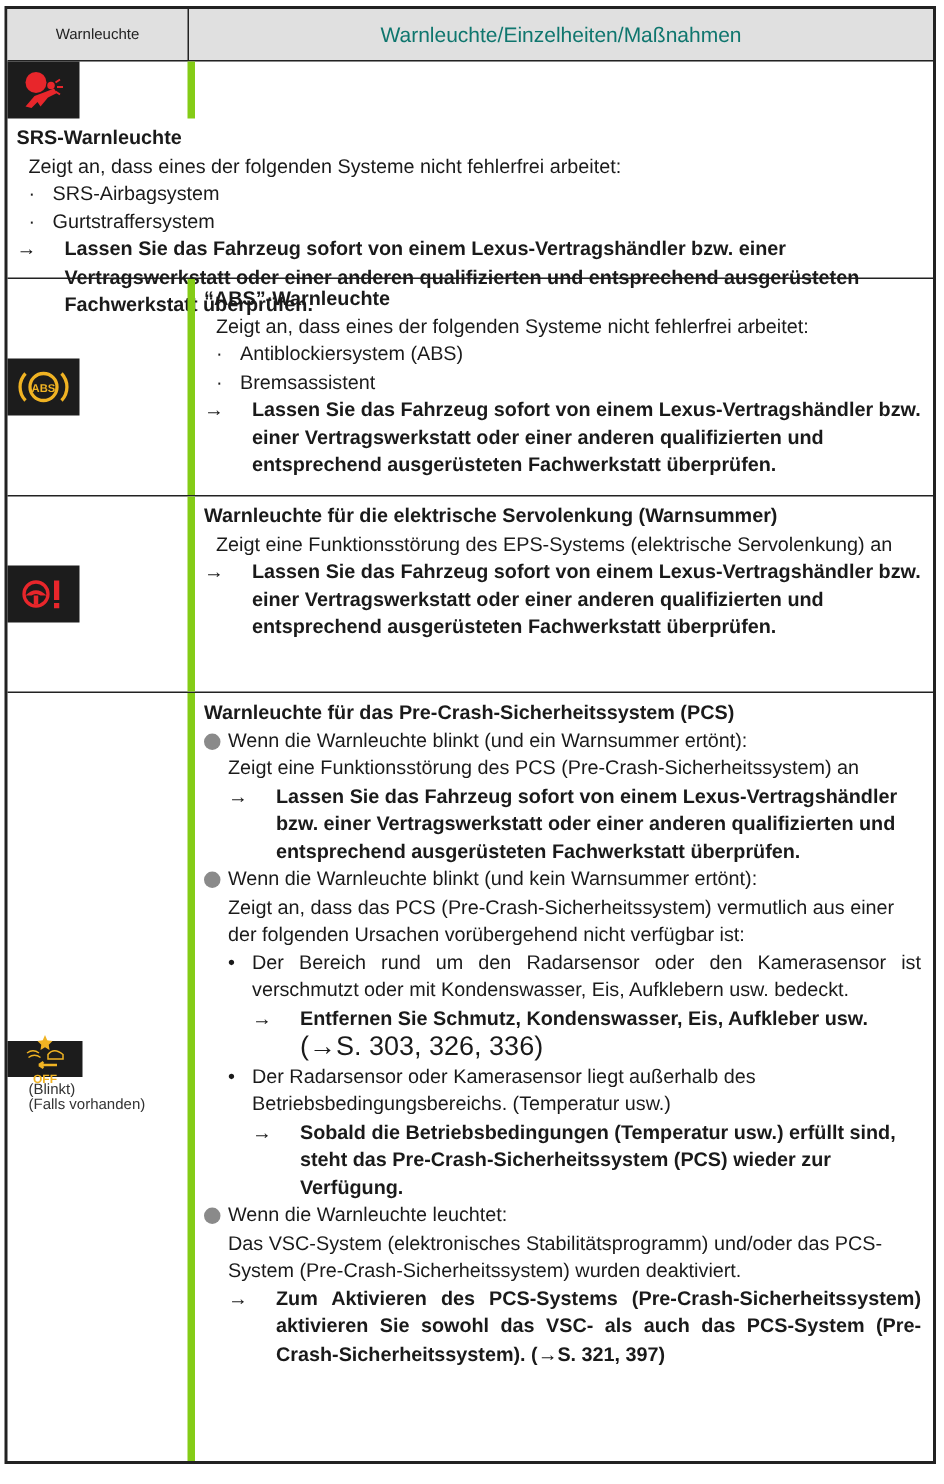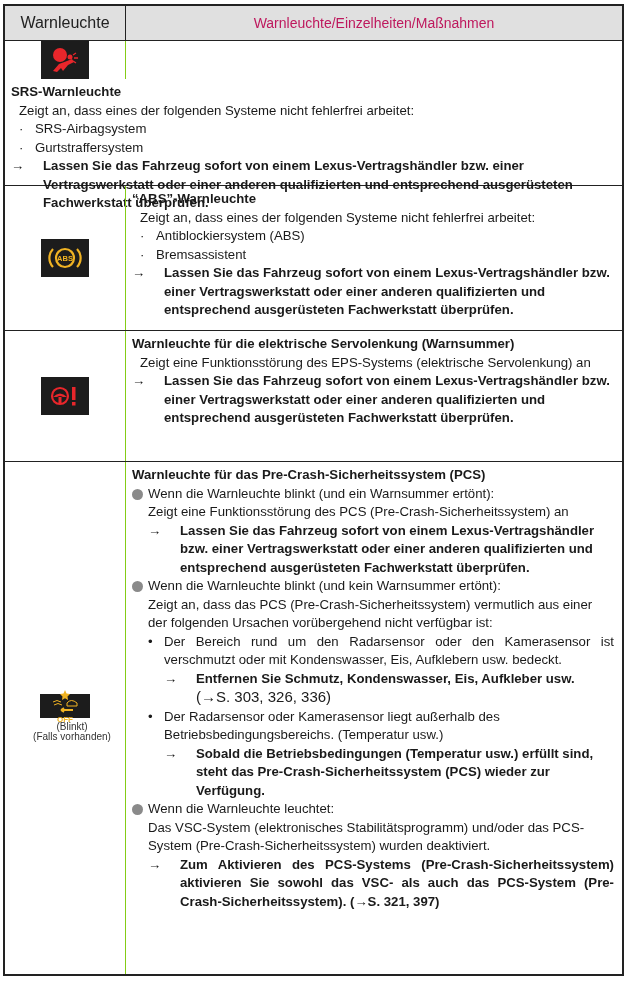--- a/index.html
+++ b/index.html
@@ -1,23 +1,23 @@
 <!DOCTYPE html>
 <html><head>
 <meta charset="utf-8">
 <style>
   html,body{margin:0;padding:0;background:#fff;}
   body{width:629px;height:989px;overflow:hidden;font-family:"Liberation Sans",sans-serif;color:#1a1a1a;}
   .tbl{position:absolute;left:3px;top:4px;width:621px;border:2px solid #222;border-collapse:collapse;box-sizing:border-box;}
   .hdr{display:flex;height:34px;background:#e0e0e0;border-bottom:1px solid #222;}
-  .hdr .c1{width:120px;border-right:1px solid #222;display:flex;align-items:center;justify-content:center;font-size:16px;color:#222;}
-  .hdr .c2{flex:1;display:flex;align-items:center;justify-content:center;font-size:14px;color:#be185d;}
+  .hdr .c1{width:120px;border-right:1px solid #222;display:flex;align-items:center;justify-content:center;font-size:10px;color:#222;}
+  .hdr .c2{flex:1;display:flex;align-items:center;justify-content:center;font-size:14px;color:#0f766e;}
   .row{display:flex;border-bottom:1px solid #222;}
   .row:last-child{border-bottom:none;}
-  .icell{width:120px;border-right:1px solid #84cc16;display:flex;flex-direction:column;align-items:center;justify-content:center;}
+  .icell{width:120px;border-right:5px solid #84cc16;display:flex;flex-direction:column;align-items:flex-start;justify-content:center;}
   .tcell{flex:1;padding:4px 8px 6px 6px;font-size:13.2px;line-height:18.5px;}
   .ttl{font-weight:bold;}
   .ind{padding-left:8px;}
   .bul{padding-left:8px;display:flex;}
   .bul .dot{width:16px;flex:none;}
   .act{display:flex;font-weight:bold;}
   .act .ar{width:20px;flex:none;font-weight:normal;}
   .act .tx{flex:1;margin-left:12px;}
   .cond{display:flex;}
   .cond .gd{width:11px;height:11px;border-radius:50%;background:#8a8a8a;flex:none;margin:4px 5px 0 0;}
@@ -148,21 +148,21 @@
           <span class="gd"></span>
           <span>Wenn die Warnleuchte blinkt (und kein Warnsummer ertönt):</span>
         </div>
       <div class="sub">Zeigt an, dass das PCS (Pre-Crash-Sicherheitssystem) vermutlich aus einer der folgenden Ursachen vorübergehend nicht verfügbar ist:</div>
       <div class="bul sub just" style="padding-left:16px;">
           <span class="dot">•</span>
           <span>Der Bereich rund um den Radarsensor oder den Kamerasensor ist verschmutzt oder mit Kondenswasser, Eis, Aufklebern usw. bedeckt.</span>
         </div>
       <div class="act" style="padding-left:32px;">
           <span class="ar">→</span>
-          <span class="tx"><span>Entfernen Sie Schmutz, Kondenswasser, Eis, Aufkleber usw.</span><br><span style="font-weight:normal;font-size:15px;">(→S. 303, 326, 336)</span></span>
+          <span class="tx"><span>Entfernen Sie Schmutz, Kondenswasser, Eis, Aufkleber usw.</span><br><span style="font-weight:normal;font-size:18px;">(→S. 303, 326, 336)</span></span>
         </div>
       <div class="bul" style="padding-left:16px;">
           <span class="dot">•</span>
           <span>Der Radarsensor oder Kamerasensor liegt außerhalb des Betriebsbedingungsbereichs. (Temperatur usw.)</span>
         </div>
       <div class="act" style="padding-left:32px;">
           <span class="ar">→</span>
           <span class="tx">Sobald die Betriebsbedingungen (Temperatur usw.) erfüllt sind, steht das Pre-Crash-Sicherheitssystem (PCS) wieder zur Verfügung.</span>
         </div>
 

